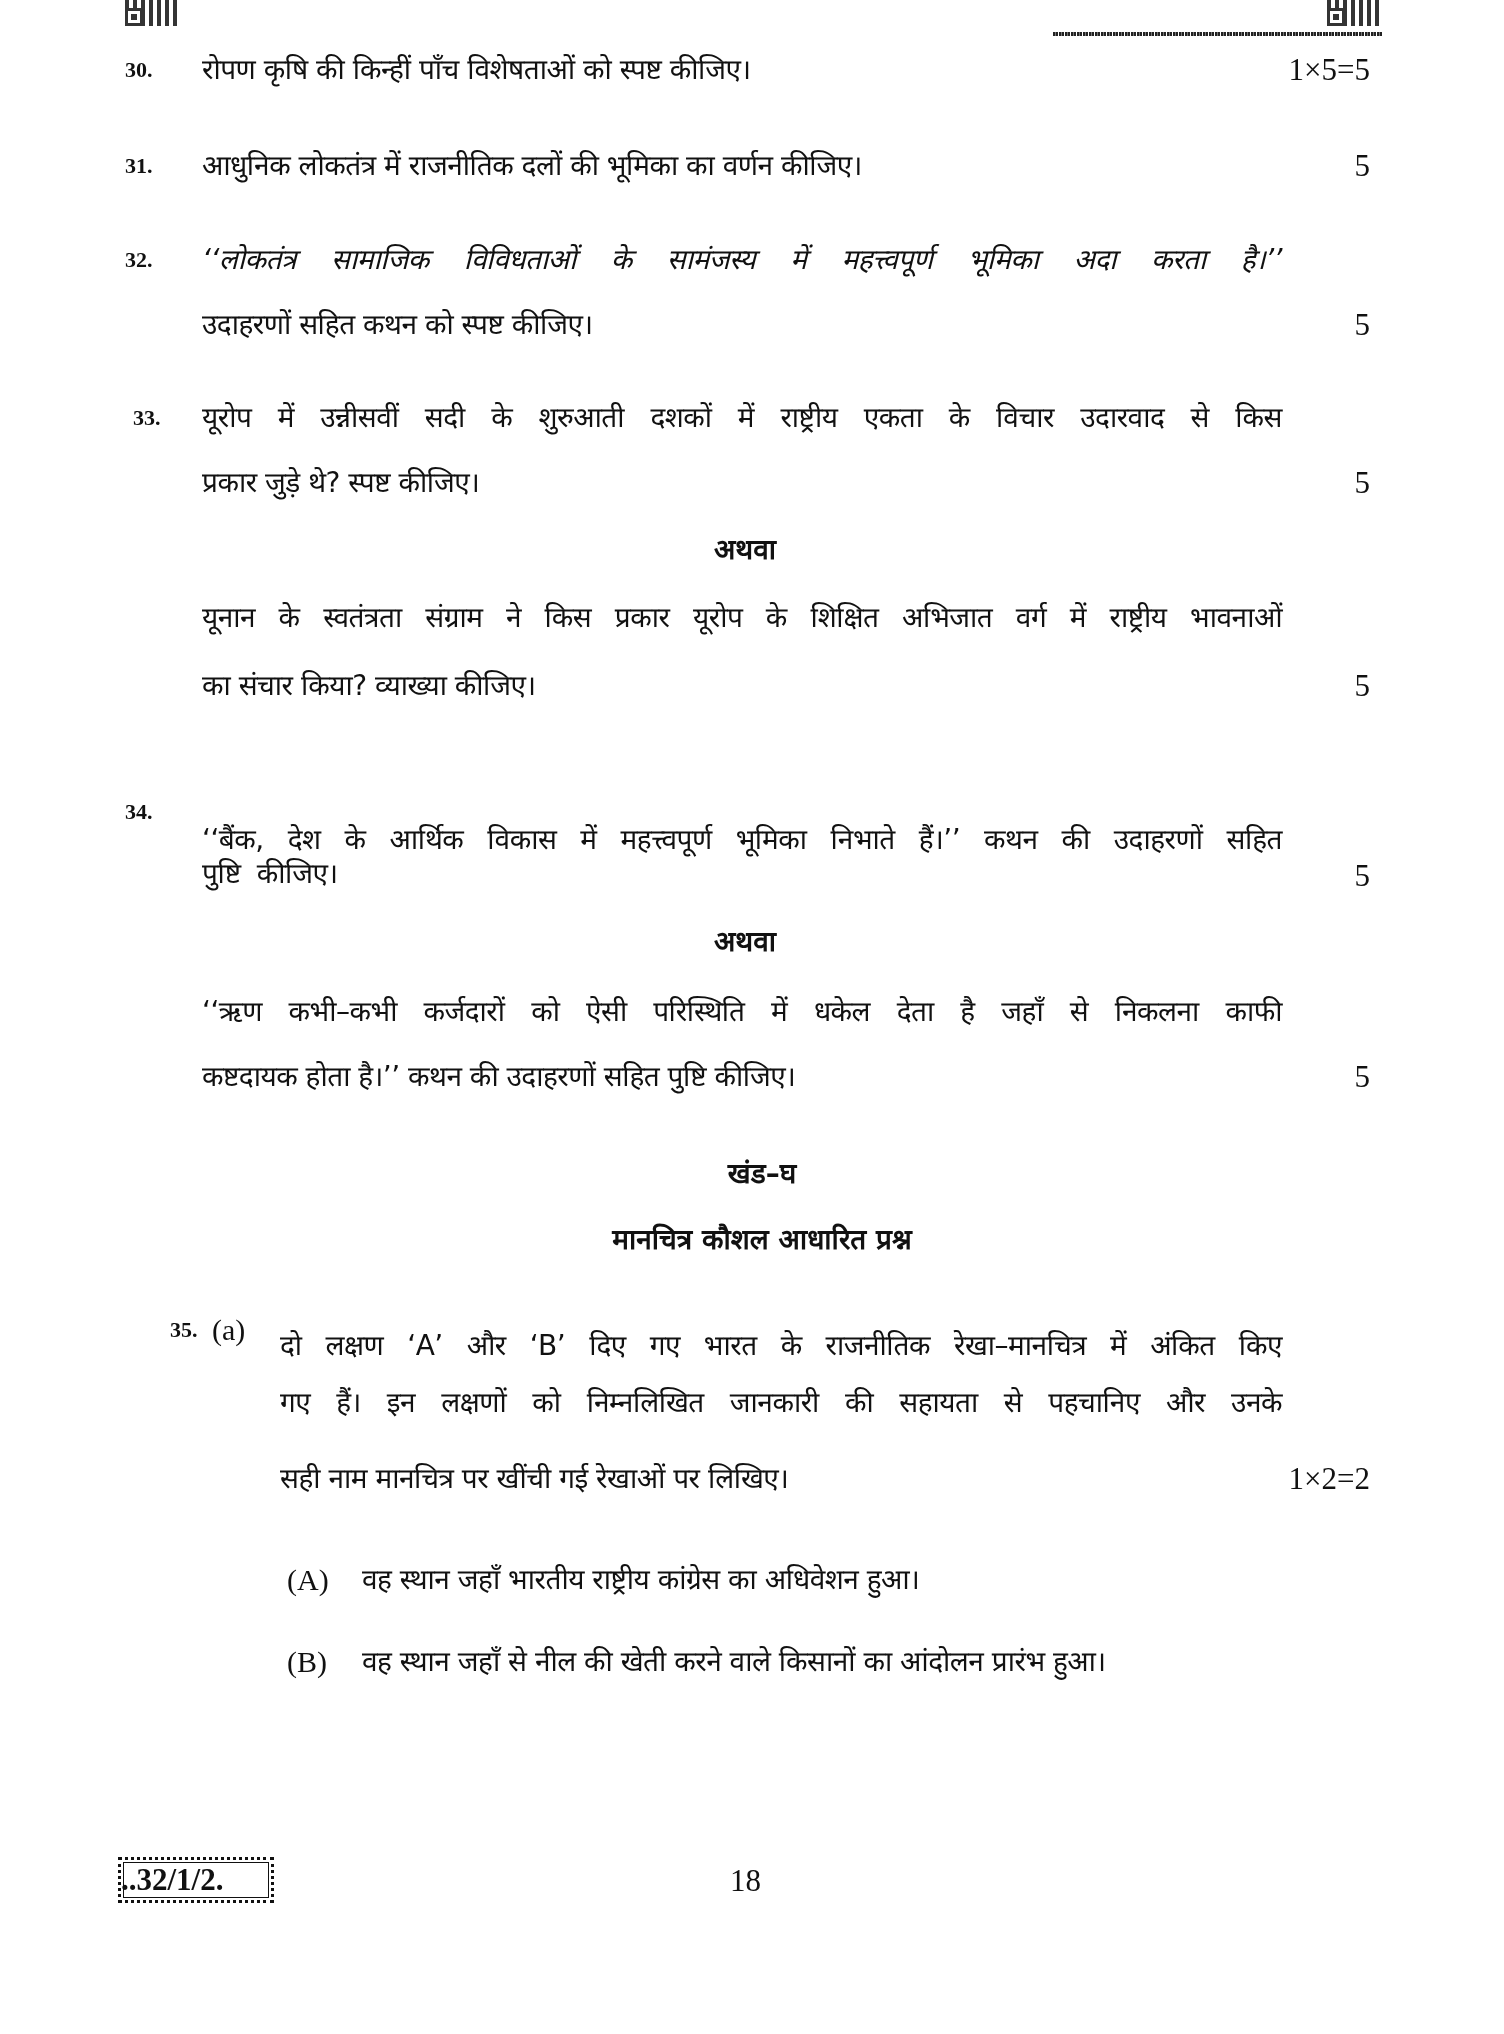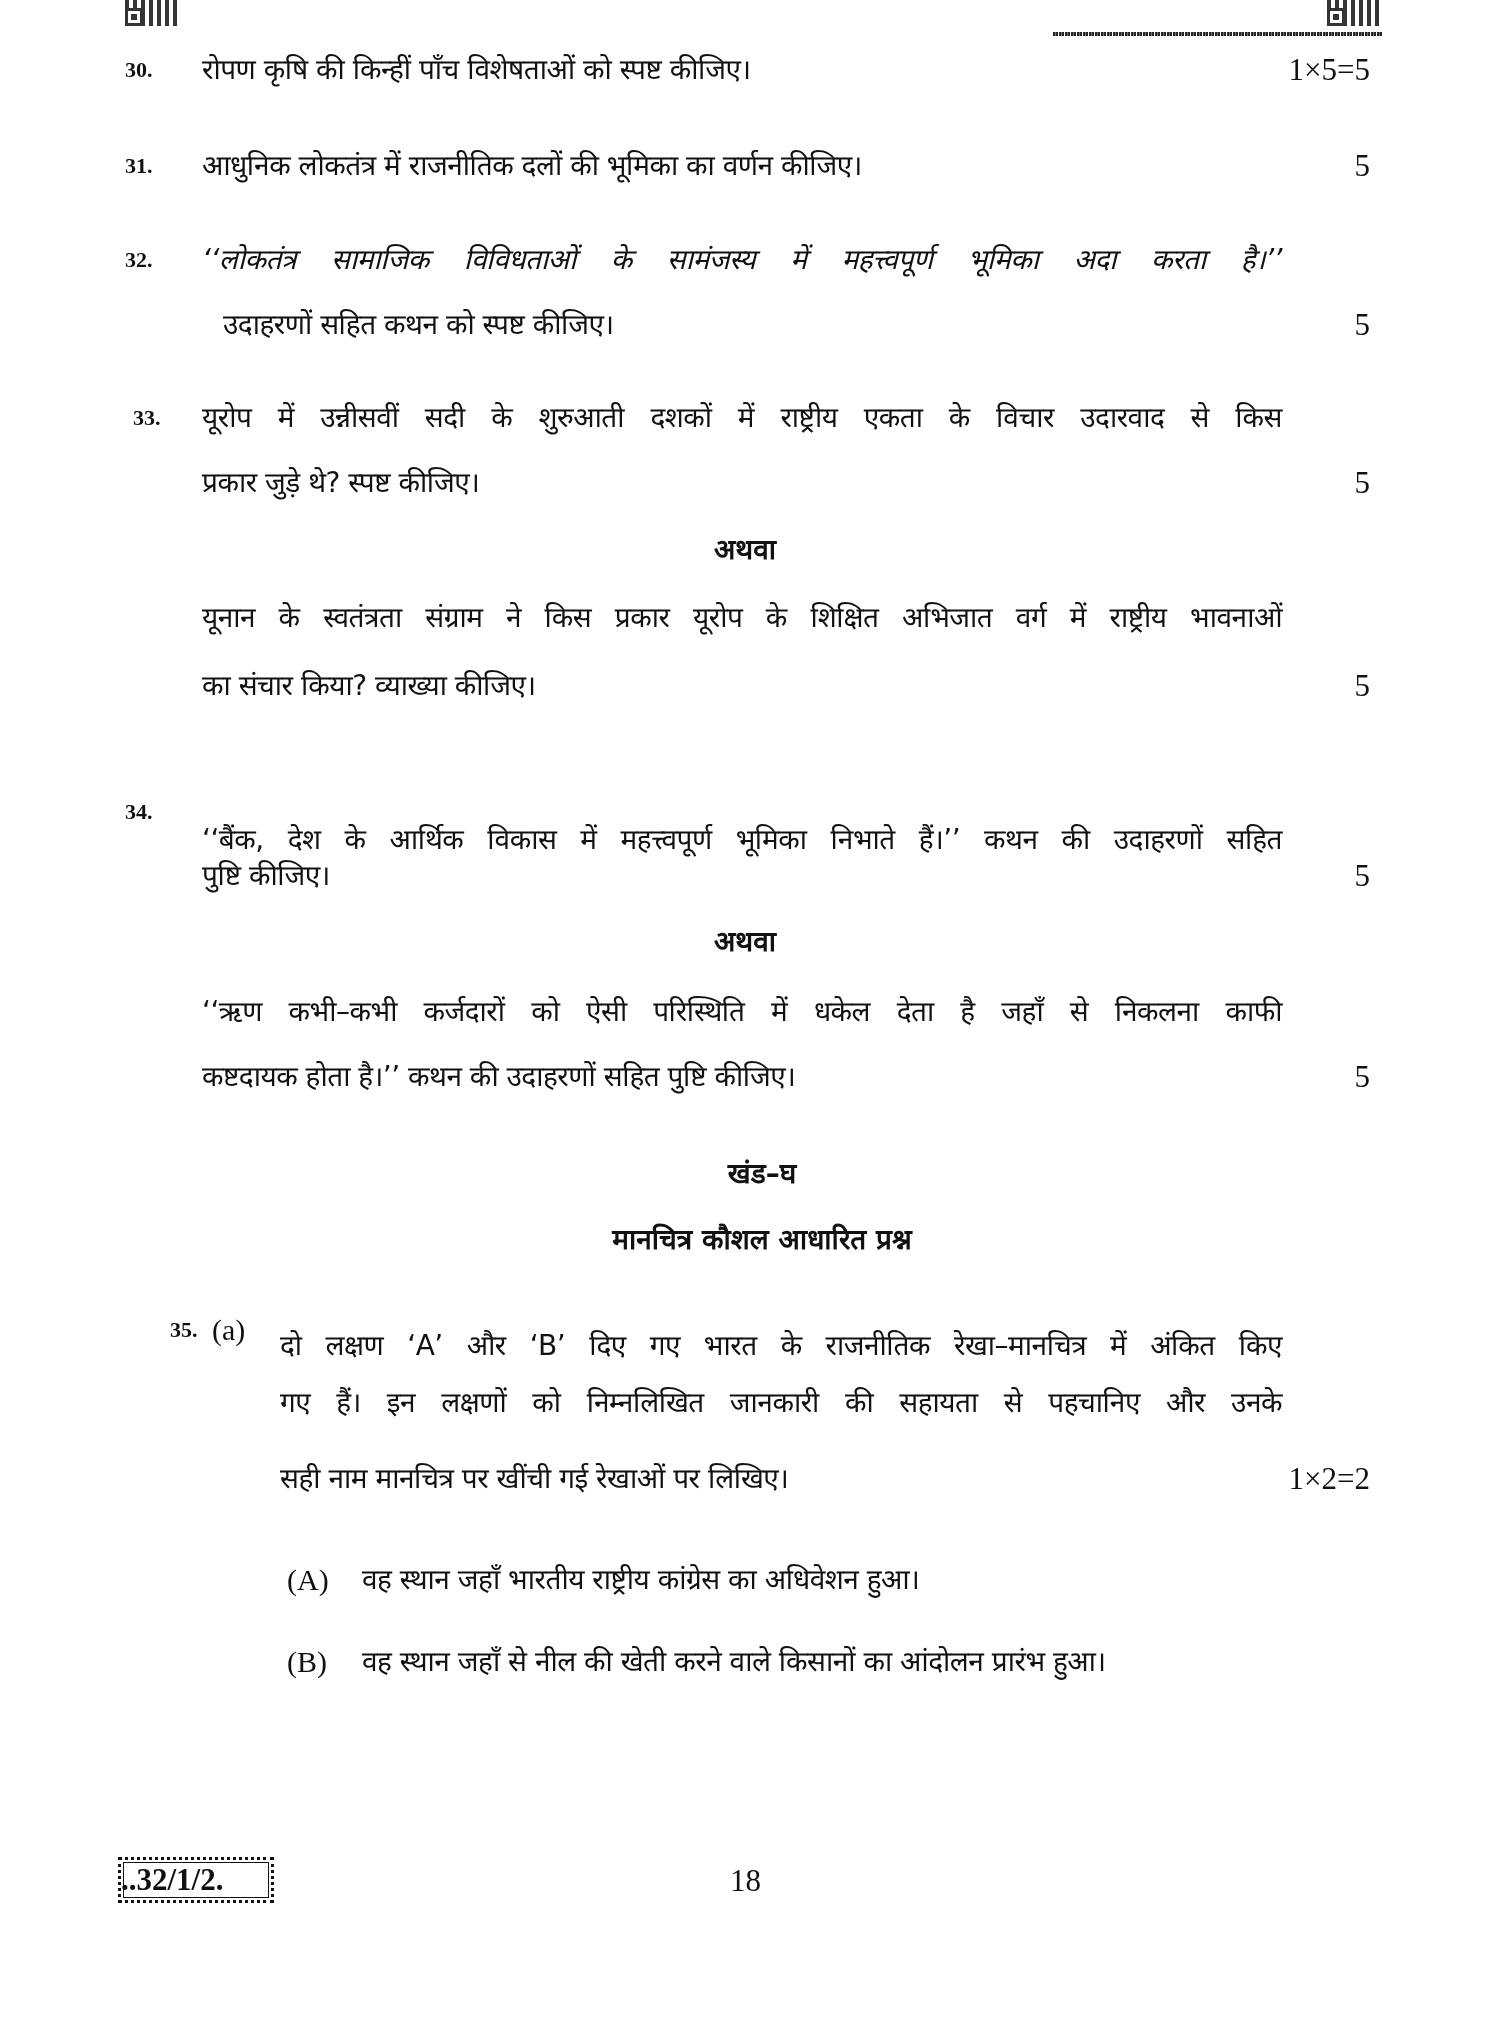--- a/index.html
+++ b/index.html
@@ -136,41 +136,41 @@
 
 <div>
   <div class="qnum" style="top:146px;">31.</div>
   <div class="line" style="left:202px; top:146px;">आधुनिक लोकतंत्र में राजनीतिक दलों की भूमिका का वर्णन कीजिए।</div>
   <div class="marks" style="top:146px;">5</div>
 </div>
 
 <div>
   <div class="qnum" style="top:240px;">32.</div>
   <div class="line justify" style="left:202px; top:240px;font-style:italic;">‘‘लोकतंत्र  सामाजिक  विविधताओं  के  सामंजस्य  में  महत्त्वपूर्ण  भूमिका  अदा  करता  है।’’</div>
-  <div class="line" style="left:202px; top:305px;margin-left:21px;">उदाहरणों सहित कथन को स्पष्ट कीजिए।</div>
+  <div class="line" style="left:202px; top:305px;">उदाहरणों सहित कथन को स्पष्ट कीजिए।</div>
   <div class="marks" style="top:305px;">5</div>
 </div>
 
 <div>
   <div class="qnum" style="top:398px;margin-left:8px;">33.</div>
   <div class="line justify" style="left:202px; top:398px;">यूरोप में उन्नीसवीं सदी के शुरुआती दशकों में राष्ट्रीय एकता के विचार उदारवाद से किस</div>
   <div class="line" style="left:202px; top:463px;">प्रकार जुड़े थे? स्पष्ट कीजिए।</div>
   <div class="marks" style="top:463px;">5</div>
 
   <div class="center-heading ath" style="top:530px;">अथवा</div>
 
   <div class="line justify" style="left:202px; top:598px;">यूनान के स्वतंत्रता संग्राम ने किस प्रकार यूरोप के शिक्षित अभिजात वर्ग में राष्ट्रीय भावनाओं</div>
   <div class="line" style="left:202px; top:666px;">का संचार किया? व्याख्या कीजिए।</div>
   <div class="marks" style="top:666px;">5</div>
 </div>
 
 <div>
   <div class="qnum" style="top:792px;">34.</div>
   <div class="line justify" style="left:202px; top:808px;margin-top:12px;">‘‘बैंक, देश के आर्थिक विकास में महत्त्वपूर्ण भूमिका निभाते हैं।’’ कथन की उदाहरणों सहित</div>
-  <div class="line" style="left:202px; top:856px;">पुष्टि कीजिए।</div>
+  <div class="line" style="left:202px; top:856px;font-family:Liberation Mono, monospace;">पुष्टि कीजिए।</div>
   <div class="marks" style="top:856px;">5</div>
 
   <div class="center-heading ath" style="top:922px;">अथवा</div>
 
   <div class="line justify" style="left:202px; top:992px;">‘‘ऋण कभी–कभी कर्जदारों को ऐसी परिस्थिति में धकेल देता है जहाँ से निकलना काफी</div>
   <div class="line" style="left:202px; top:1057px;">कष्टदायक होता है।’’ कथन की उदाहरणों सहित पुष्टि कीजिए।</div>
   <div class="marks" style="top:1057px;">5</div>
 </div>
 
 <div class="center-heading" style="top:1154px; left:10px;">खंड–घ</div>

